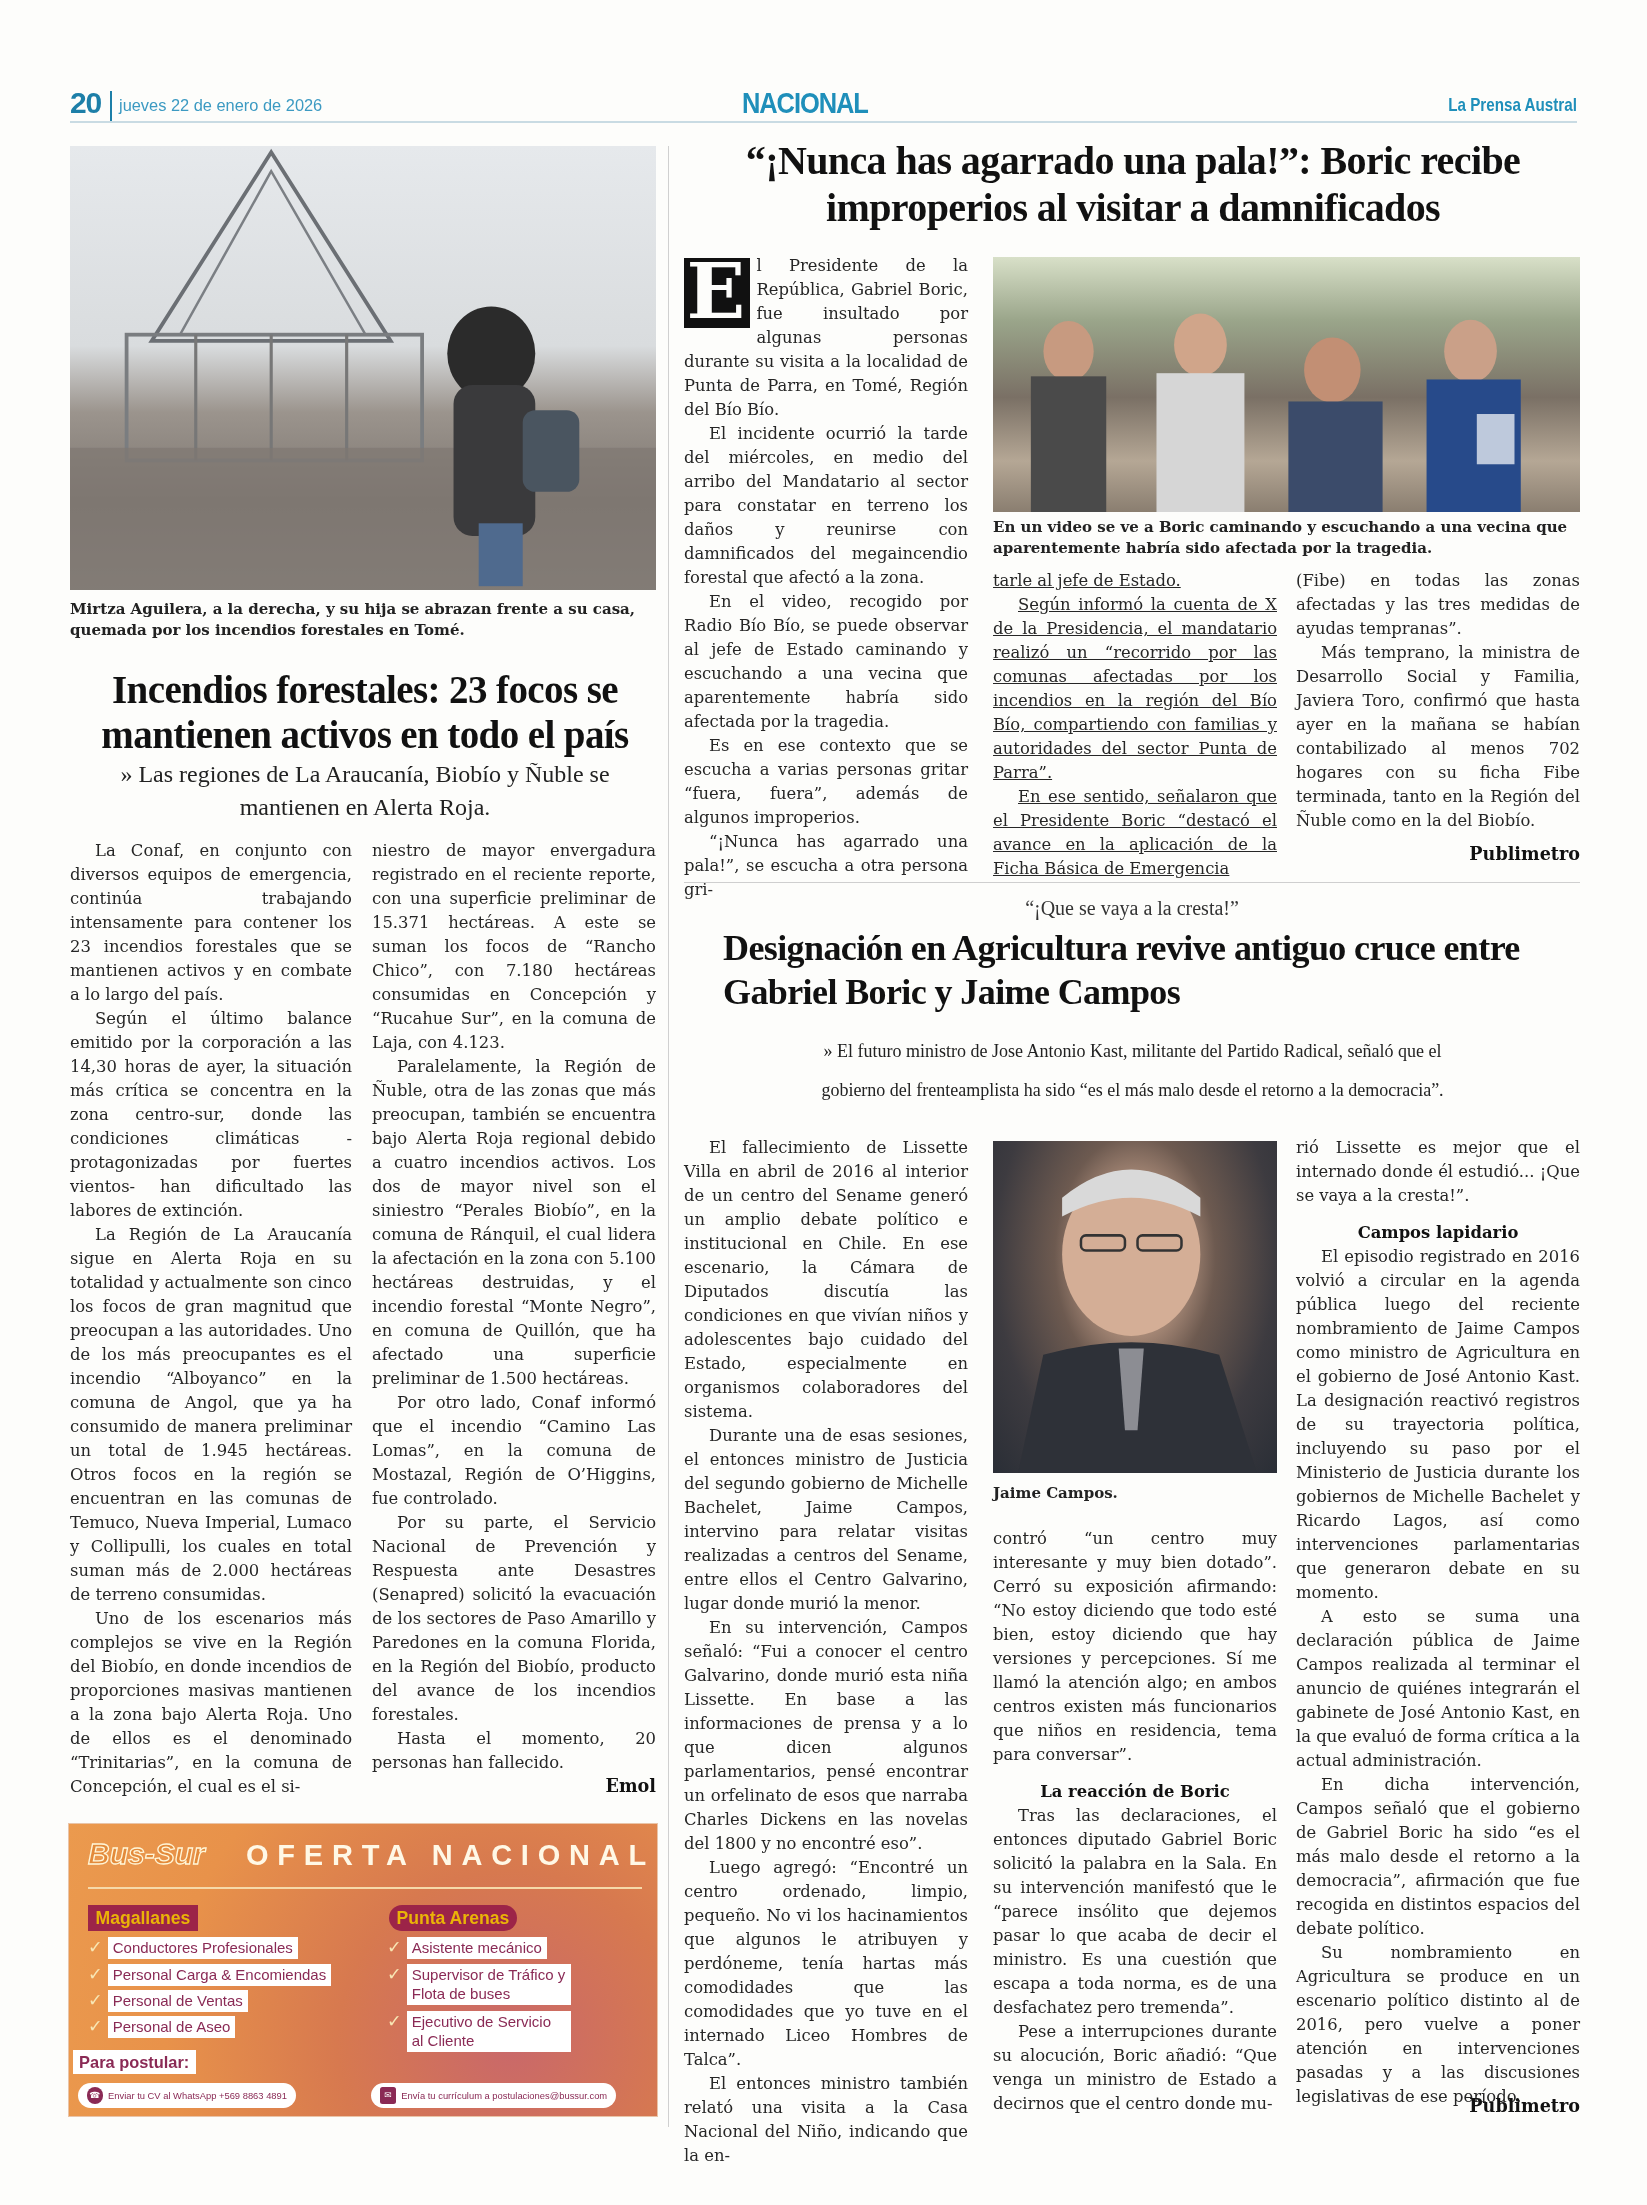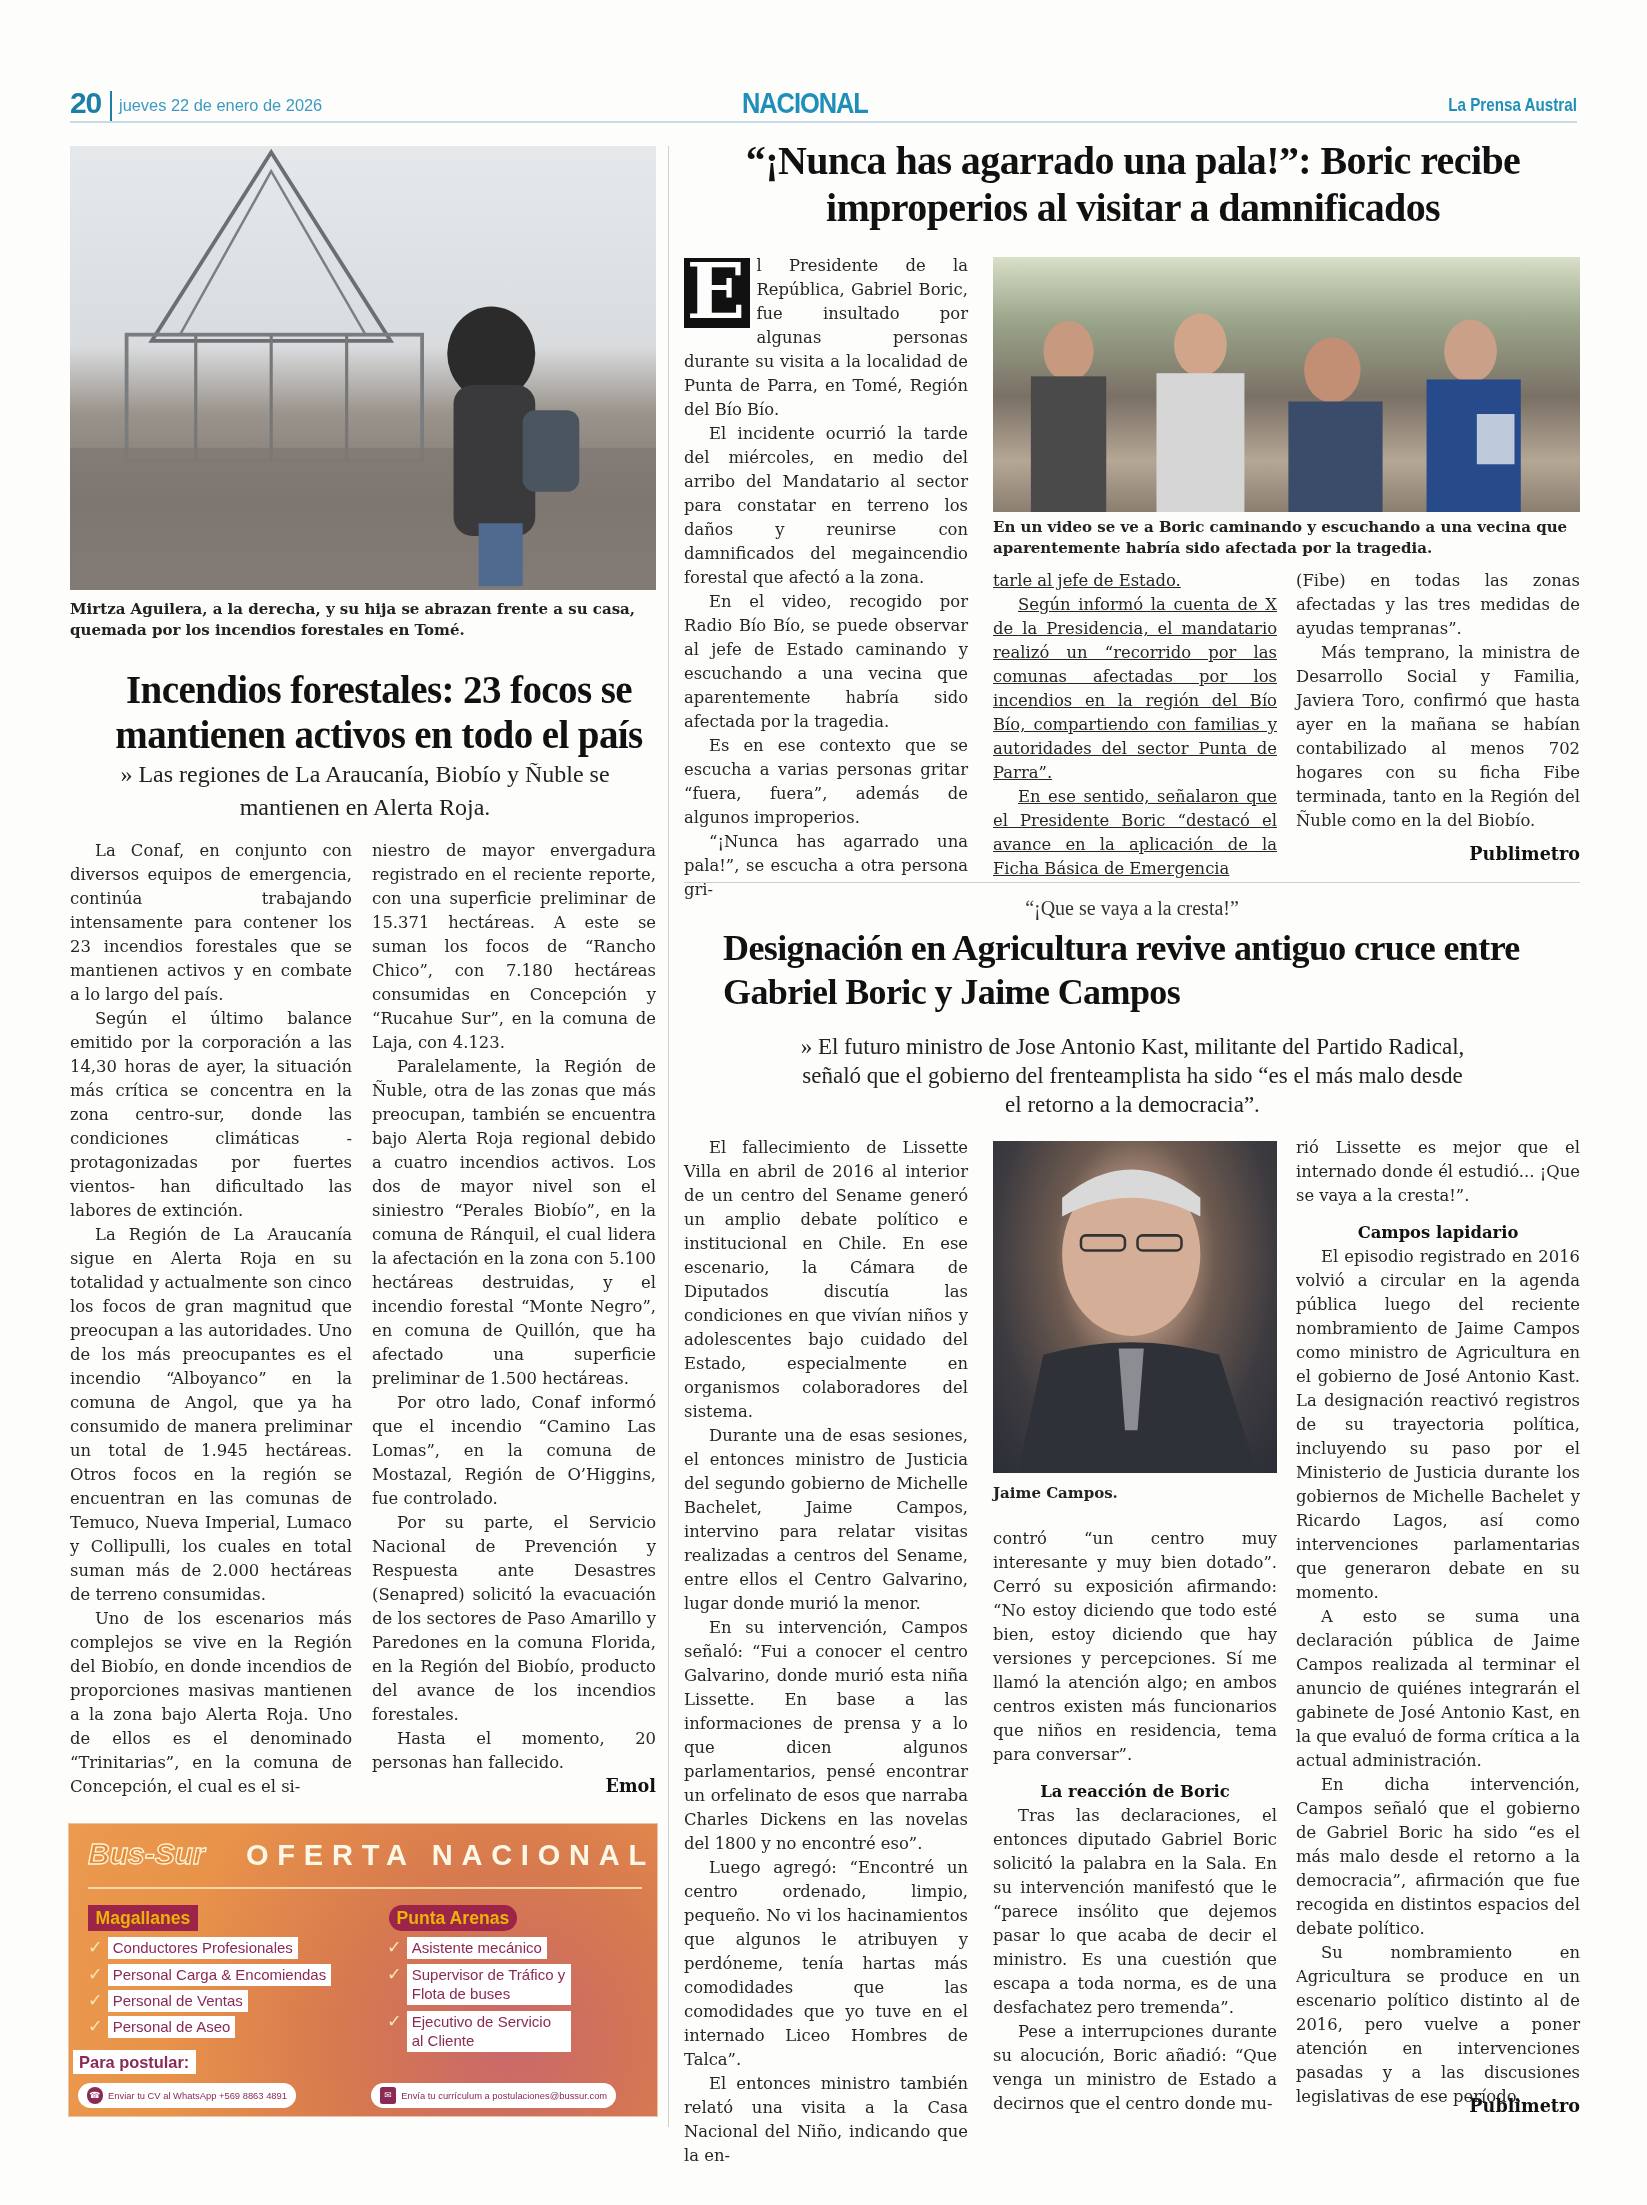--- a/index.html
+++ b/index.html
@@ -73,21 +73,21 @@
     <line x1="440" y1="300" x2="440" y2="500" stroke="#777" stroke-width="5"></line>
     <rect x="0" y="480" width="932" height="226" fill="#7f7872" opacity="0.7"></rect>
     <ellipse cx="670" cy="330" rx="70" ry="75" fill="#2b2b2b"></ellipse>
     <rect x="610" y="380" width="130" height="240" rx="30" fill="#3a3a3c"></rect>
     <rect x="720" y="420" width="90" height="130" rx="20" fill="#4a5560"></rect>
     <rect x="650" y="600" width="70" height="100" fill="#4f6a8e"></rect>
   </svg>
 </div>
 <div class="abs caption" style="left:70px; top:599px; width:586px;">Mirtza Aguilera, a la derecha, y su hija se abrazan frente a su casa, quemada por los incendios forestales en Tomé.</div>
 
-<div class="abs headline" style="left:86px; top:667px; width:586px;">Incendios forestales: 23 focos se mantienen activos en todo el país</div>
+<div class="abs headline" style="left:72px; top:667px; width:586px;">Incendios forestales: 23 focos se mantienen activos en todo el país</div>
 <div class="abs deck" style="left:107px; top:758px; width:516px;">» Las regiones de La Araucanía, Biobío y Ñuble se mantienen en Alerta Roja.</div>
 
 <div class="abs body" style="left:70px; top:839px; width:282px;">
   <p>La Conaf, en conjunto con diversos equipos de emergencia, continúa trabajando intensamente para contener los 23 incendios forestales que se mantienen activos y en combate a lo largo del país.</p>
   <p>Según el último balance emitido por la corporación a las 14,30 horas de ayer, la situación más crítica se concentra en la zona centro-sur, donde las condiciones climáticas -protagonizadas por fuertes vientos- han dificultado las labores de extinción.</p>
   <p>La Región de La Araucanía sigue en Alerta Roja en su totalidad y actualmente son cinco los focos de gran magnitud que preocupan a las autoridades. Uno de los más preocupantes es el incendio “Alboyanco” en la comuna de Angol, que ya ha consumido de manera preliminar un total de 1.945 hectáreas. Otros focos en la región se encuentran en las comunas de Temuco, Nueva Imperial, Lumaco y Collipulli, los cuales en total suman más de 2.000 hectáreas de terreno consumidas.</p>
   <p>Uno de los escenarios más complejos se vive en la Región del Biobío, en donde incendios de proporciones masivas mantienen a la zona bajo Alerta Roja. Uno de ellos es el denominado “Trinitarias”, en la comuna de Concepción, el cual es el si-</p>
 </div>
 <div class="abs body" style="left:372px; top:839px; width:284px;">
   <p class="noind">niestro de mayor envergadura registrado en el reciente reporte, con una superficie preliminar de 15.371 hectáreas. A este se suman los focos de “Rancho Chico”, con 7.180 hectáreas consumidas en Concepción y “Rucahue Sur”, en la comuna de Laja, con 4.123.</p>
@@ -181,21 +181,21 @@
 <div class="abs body" style="left:1296px; top:569px; width:284px;">
   <p class="noind">(Fibe) en todas las zonas afectadas y las tres medidas de ayudas tempranas”.</p>
   <p>Más temprano, la ministra de Desarrollo Social y Familia, Javiera Toro, confirmó que hasta ayer en la mañana se habían contabilizado al menos 702 hogares con su ficha Fibe terminada, tanto en la Región del Ñuble como en la del Biobío.</p>
 </div>
 <div class="abs credit" style="left:1296px; top:843px; width:284px;">Publimetro</div>
 
 <div class="abs rule-h" style="left:684px; top:882px; width:896px;"></div>
 
 <div class="abs kicker" style="left:684px; top:897px; width:896px;">“¡Que se vaya a la cresta!”</div>
 <div class="abs headline2" style="left:723px; top:926px; width:818px;">Designación en Agricultura revive antiguo cruce entre Gabriel Boric y Jaime Campos</div>
-<div class="abs deck" style="left:793px; top:1032px; width:679px; font-size:23px; line-height:29px;">» El futuro ministro de Jose Antonio Kast, militante del Partido Radical, señaló que el gobierno del frenteamplista ha sido “es el más malo desde el retorno a la democracia”.</div>
+<div class="abs deck" style="left:793px; top:1032px; width:679px; font-size:18px; line-height:39px;">» El futuro ministro de Jose Antonio Kast, militante del Partido Radical, señaló que el gobierno del frenteamplista ha sido “es el más malo desde el retorno a la democracia”.</div>
 
 <div class="abs body" style="left:684px; top:1136px; width:284px;">
   <p>El fallecimiento de Lissette Villa en abril de 2016 al interior de un centro del Sename generó un amplio debate político e institucional en Chile. En ese escenario, la Cámara de Diputados discutía las condiciones en que vivían niños y adolescentes bajo cuidado del Estado, especialmente en organismos colaboradores del sistema.</p>
   <p>Durante una de esas sesiones, el entonces ministro de Justicia del segundo gobierno de Michelle Bachelet, Jaime Campos, intervino para relatar visitas realizadas a centros del Sename, entre ellos el Centro Galvarino, lugar donde murió la menor.</p>
   <p>En su intervención, Campos señaló: “Fui a conocer el centro Galvarino, donde murió esta niña Lissette. En base a las informaciones de prensa y a lo que dicen algunos parlamentarios, pensé encontrar un orfelinato de esos que narraba Charles Dickens en las novelas del 1800 y no encontré eso”.</p>
   <p>Luego agregó: “Encontré un centro ordenado, limpio, pequeño. No vi los hacinamientos que algunos le atribuyen y perdóneme, tenía hartas más comodidades que las comodidades que yo tuve en el internado Liceo Hombres de Talca”.</p>
   <p>El entonces ministro también relató una visita a la Casa Nacional del Niño, indicando que la en-</p>
 </div>
 
 <div class="abs photo photo3">

